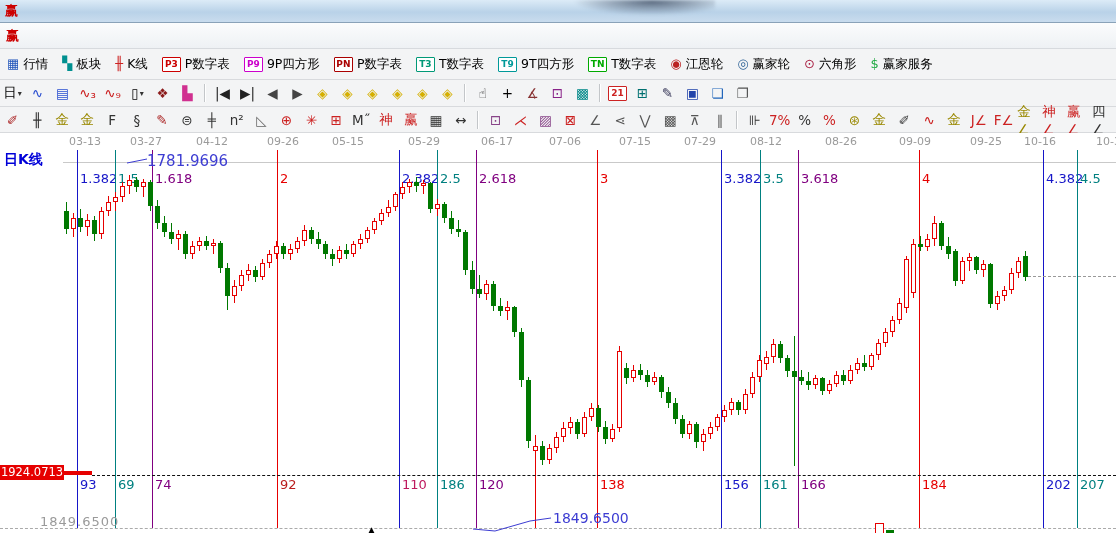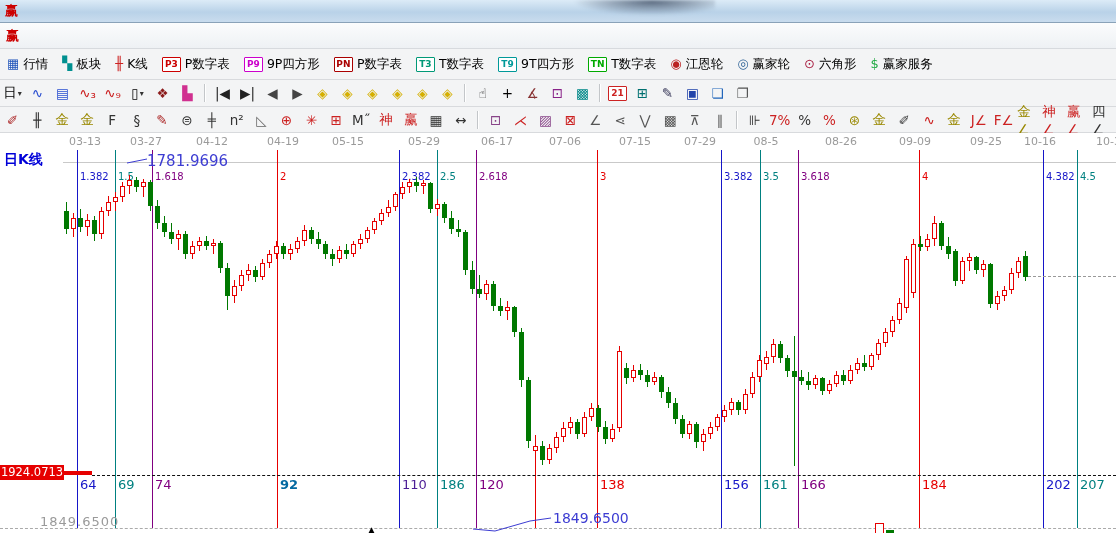--- a/index.html
+++ b/index.html
@@ -27,21 +27,21 @@
   .tb-icon{width:23px;height:20px;display:flex;align-items:center;justify-content:center;font-size:13.5px;margin:0 1px;}
   .tb-sep{width:1px;height:18px;background:#c3c6c9;border-right:1px solid #fff;margin:0 4px;}
   .caret{font-size:8px;color:#333;margin-left:1px;}
 
   
   .chart{position:relative;width:1116px;height:405px;background:#ffffff;overflow:hidden;}
   .pane-label{position:absolute;left:4px;top:18px;color:#0000d8;font-weight:bold;font-size:14px;}
   .date-label{position:absolute;top:2px;transform:translateX(-50%);color:#9a9a9a;font-size:11px;white-space:nowrap;}
   .axis-line{position:absolute;left:63px;right:0;top:29px;border-top:1px solid #c9c9c9;}
   .gann-line{position:absolute;top:17px;width:1px;height:378px;}
-  .fib-label{position:absolute;top:38px;font-size:10px;white-space:nowrap;}
+  .fib-label{position:absolute;top:38px;font-size:13px;white-space:nowrap;}
   .count-label{position:absolute;top:344px;font-size:13px;white-space:nowrap;}
   .hline-black{position:absolute;left:92px;right:0;top:342px;border-top:1px dashed #111;}
   .hline-gray{position:absolute;left:0;right:0;top:395px;border-top:1px dashed #aaa;}
   .hline-last{position:absolute;left:1028px;width:88px;top:143px;border-top:1px dashed #999;}
   .price-tag{position:absolute;left:0;top:332px;width:64px;height:15px;background:#e60000;color:#fff;font-size:11.5px;line-height:15px;text-align:center;}
   .price-tag-tail{position:absolute;left:64px;top:338px;width:28px;height:4px;background:#e60000;}
   .gray-price{position:absolute;left:40px;top:381px;color:#9a9a9a;font-size:13px;letter-spacing:1px;}
   .anno{position:absolute;color:#3c3cd2;font-size:15px;white-space:nowrap;}
   .candle-wick{position:absolute;width:1px;}
   .candle-body{position:absolute;width:5px;box-sizing:border-box;}
@@ -349,50 +349,50 @@
       </span>
     </div>
 
   <div class="chart" id="chart">
     <span class="pane-label">日K线</span>
     <div class="axis-line"></div>
     <div id="date-row">
         <span class="date-label" style="left: 85px;">03-13</span>
         <span class="date-label" style="left: 146px;">03-27</span>
         <span class="date-label" style="left: 212px;">04-12</span>
-        <span class="date-label" style="left: 283px;">04-19</span>
+        <span class="date-label" style="left: 283px;">09-26</span>
         <span class="date-label" style="left: 348px;">05-15</span>
         <span class="date-label" style="left: 424px;">05-29</span>
         <span class="date-label" style="left: 497px;">06-17</span>
         <span class="date-label" style="left: 565px;">07-06</span>
         <span class="date-label" style="left: 635px;">07-15</span>
         <span class="date-label" style="left: 700px;">07-29</span>
-        <span class="date-label" style="left: 766px;">08-5</span>
+        <span class="date-label" style="left: 766px;">08-12</span>
         <span class="date-label" style="left: 841px;">08-26</span>
         <span class="date-label" style="left: 915px;">09-09</span>
         <span class="date-label" style="left: 986px;">09-25</span>
         <span class="date-label" style="left: 1040px;">10-16</span>
         <span class="date-label" style="left: 1112px;">10-30</span>
       </div>
     <div id="gann-layer">
         <div class="gann-line" style="left: 77px; background: rgb(22, 22, 200);"></div>
         <span class="fib-label" style="left: 80px; color: rgb(22, 22, 200);">1.382</span>
-        <span class="count-label" style="left: 80px; color: rgb(22, 22, 200);">64</span>
+        <span class="count-label" style="left: 80px; color: rgb(22, 22, 200);">93</span>
         <div class="gann-line" style="left: 115px; background: rgb(0, 128, 128);"></div>
         <span class="fib-label" style="left: 118px; color: rgb(0, 128, 128);">1.5</span>
         <span class="count-label" style="left: 118px; color: rgb(0, 128, 128);">69</span>
         <div class="gann-line" style="left: 152px; background: rgb(128, 0, 128);"></div>
         <span class="fib-label" style="left: 155px; color: rgb(128, 0, 128);">1.618</span>
         <span class="count-label" style="left: 155px; color: rgb(128, 0, 128);">74</span>
         <div class="gann-line" style="left: 277px; background: rgb(230, 0, 0);"></div>
         <span class="fib-label" style="left: 280px; color: rgb(230, 0, 0);">2</span>
-        <span class="count-label" style="left: 280px; color: #0369a1; font-weight: bold;">92</span>
+        <span class="count-label" style="left: 280px; color: #b91c1c;">92</span>
         <div class="gann-line" style="left: 399px; background: rgb(22, 22, 200);"></div>
         <span class="fib-label" style="left: 402px; color: rgb(22, 22, 200);">2.382</span>
-        <span class="count-label" style="left: 402px; color: #4c1d95;">110</span>
+        <span class="count-label" style="left: 402px; color: #be185d;">110</span>
         <div class="gann-line" style="left: 437px; background: rgb(0, 128, 128);"></div>
         <span class="fib-label" style="left: 440px; color: rgb(0, 128, 128);">2.5</span>
         <span class="count-label" style="left: 440px; color: rgb(0, 128, 128);">186</span>
         <div class="gann-line" style="left: 476px; background: rgb(128, 0, 128);"></div>
         <span class="fib-label" style="left: 479px; color: rgb(128, 0, 128);">2.618</span>
         <span class="count-label" style="left: 479px; color: rgb(128, 0, 128);">120</span>
         <div class="gann-line" style="left: 597px; background: rgb(230, 0, 0);"></div>
         <span class="fib-label" style="left: 600px; color: rgb(230, 0, 0);">3</span>
         <span class="count-label" style="left: 600px; color: rgb(230, 0, 0);">138</span>
         <div class="gann-line" style="left: 721px; background: rgb(22, 22, 200);"></div>

